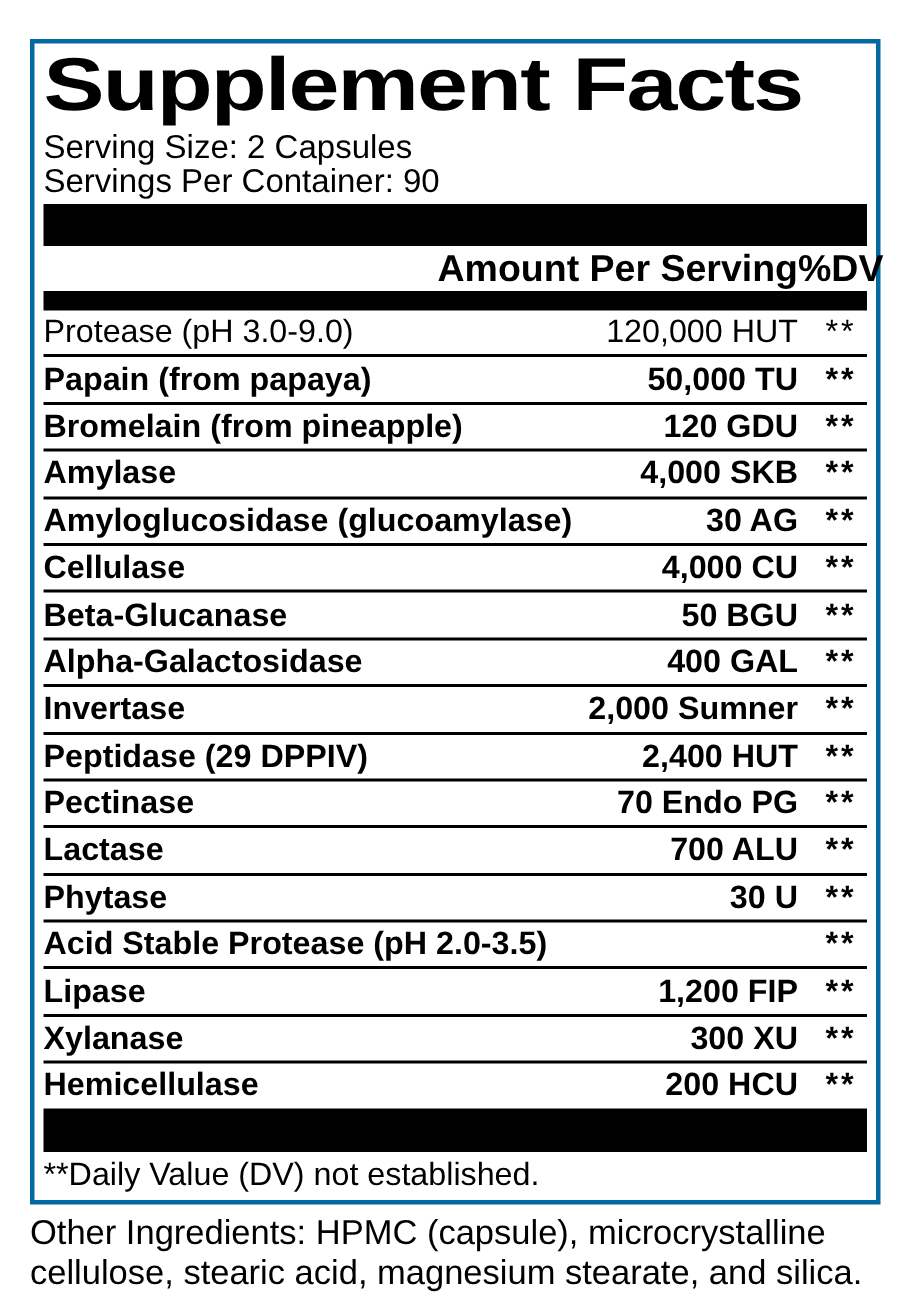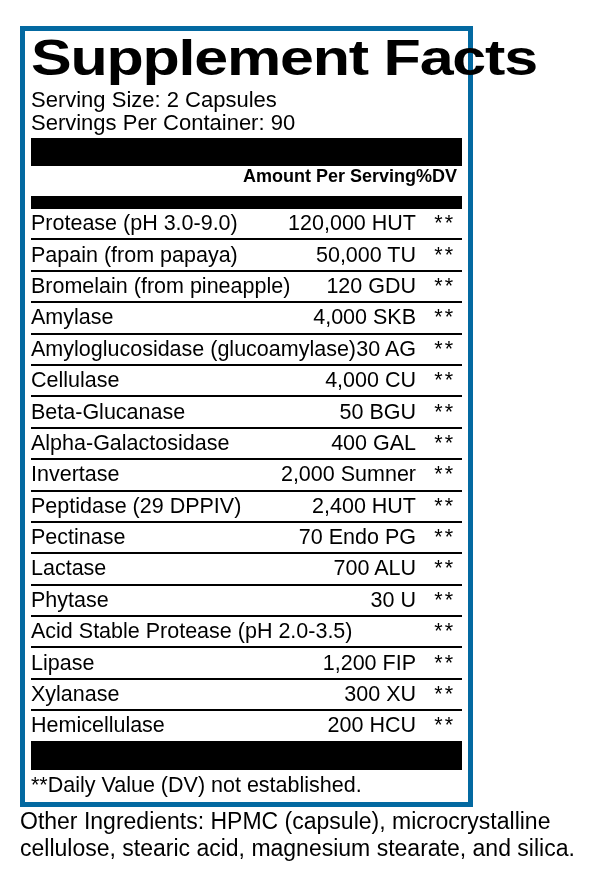--- a/index.html
+++ b/index.html
@@ -16,23 +16,23 @@
     position: relative;
     width: 600px;
     height: 877px;
     background: #ffffff;
     overflow: hidden;
   }
   .label-box {
     position: absolute;
     left: 20px;
     top: 26px;
-    width: 453px;
+    width: 567px;
     box-sizing: border-box;
-    border: 5px solid #0369a1;
+    border: 3px solid #0369a1;
     background: #ffffff;
     padding: 2px 6px 3px 6px;
   }
   .sf-title {
     font-weight: bold;
     font-size: 50px;
     line-height: 48px;
     white-space: nowrap;
     letter-spacing: -1px;
     transform: scaleX(1.22);
@@ -46,36 +46,36 @@
   }
   .bar {
     background: #000000;
     width: 100%;
   }
   .bar-thick-top { height: 28px; margin-top: 4px; }
   .bar-thin { height: 13px; }
   .bar-thick-bottom { height: 29px; }
   .col-head {
     display: flex;
-    align-items: flex-start;
+    align-items: flex-end;
     justify-content: flex-end;
     height: 30px;
     font-weight: bold;
-    font-size: 18px;
+    font-size: 25px;
     white-space: nowrap;
   }
   .rows { }
   .row {
     display: flex;
     align-items: center;
     height: 29.4px;
     font-size: 21.5px;
     white-space: nowrap;
   }
-  .row + .row { border-top: 2px solid #000000; }
+  .row + .row { border-top: 2px solid #000000; font-weight: bold; }
   .row .name { flex: 1 1 auto; text-align: left; overflow: hidden; }
   .row .amount { flex: 0 0 auto; text-align: left; }
   .dv-col {
     flex: 0 0 auto;
     width: 39px;
     padding-right: 7px;
     text-align: right;
     letter-spacing: 2px;
   }
   .head-dv { font-weight: bold; letter-spacing: 0; }

